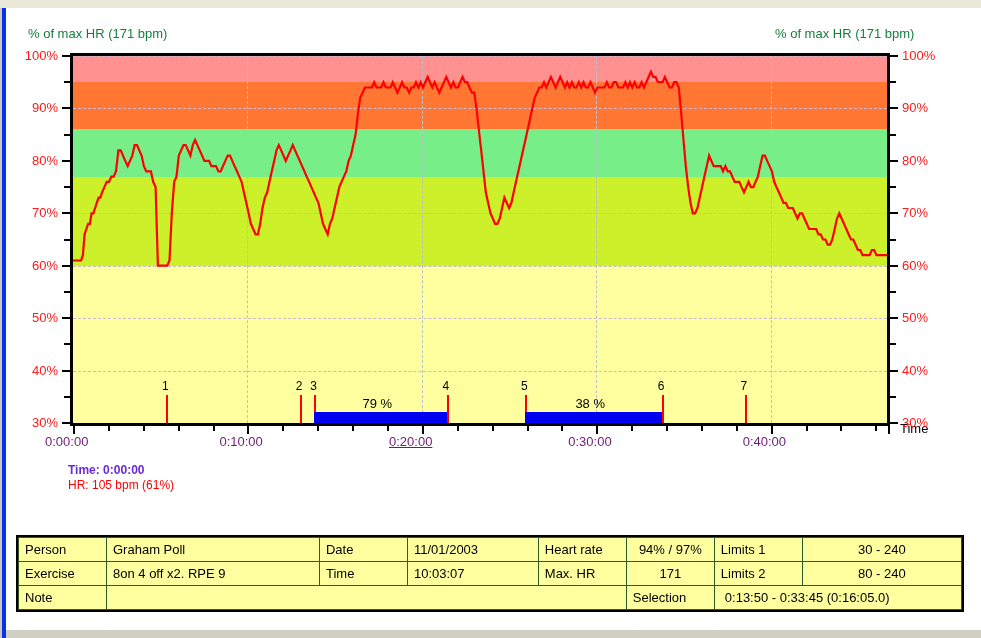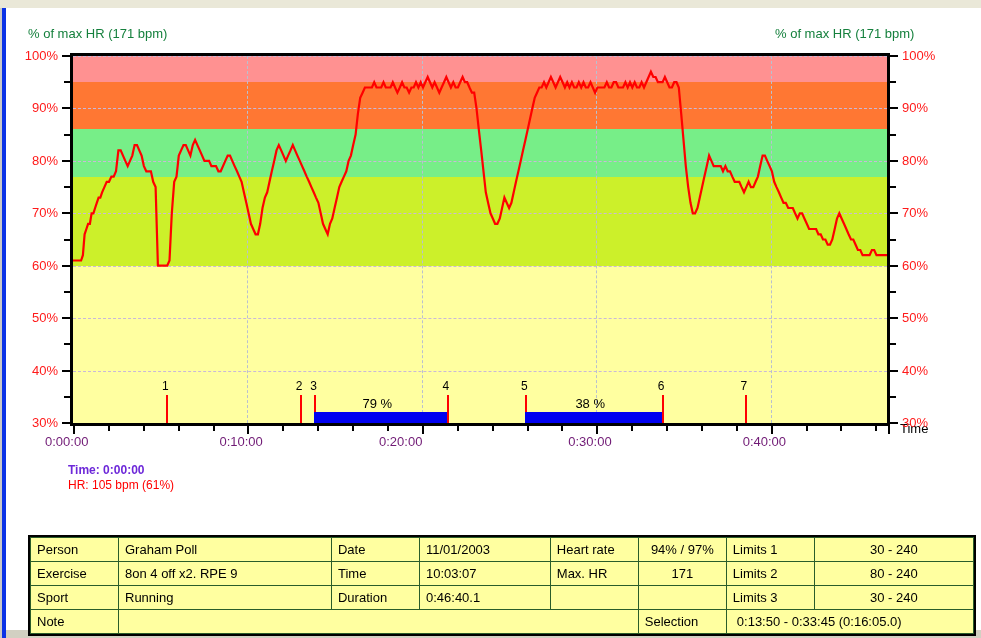--- a/index.html
+++ b/index.html
@@ -118,21 +118,21 @@
   
   #readout {
     position: absolute; left: 68px; top: 455px;
     font-size: 12px; line-height: 15px;
   }
   #readout .time { color: #6d28d9; font-weight: bold; }
   #readout .hr { color: #ff0000; }
 
   
   #info-table-wrap {
-    position: absolute; left: 28px; top: 535px;
+    position: absolute; left: 16px; top: 535px;
     width: 948px;
     border: 2px solid #000;
     background: #8b5cf6;
   }
   table.info {
     border-collapse: collapse;
     width: 100%;
     font-size: 13px;
   }
   table.info td {
@@ -272,21 +272,21 @@
       <div class="xtick-mark" style="left: 142.771px; top: 417px; height: 6px;"></div>
       <div class="xtick-mark" style="left: 177.657px; top: 417px; height: 6px;"></div>
       <div class="xtick-mark" style="left: 212.543px; top: 417px; height: 6px;"></div>
       <div class="xtick-mark" style="left: 247.429px; top: 417px; height: 9px;"></div>
       <div class="xtick-label" style="left: 219.429px; top: 426px;">0:10:00</div>
       <div class="xtick-mark" style="left: 282.314px; top: 417px; height: 6px;"></div>
       <div class="xtick-mark" style="left: 317.2px; top: 417px; height: 6px;"></div>
       <div class="xtick-mark" style="left: 352.086px; top: 417px; height: 6px;"></div>
       <div class="xtick-mark" style="left: 386.971px; top: 417px; height: 6px;"></div>
       <div class="xtick-mark" style="left: 421.857px; top: 417px; height: 9px;"></div>
-      <div class="xtick-label" style="left: 379px; top: 426px;">0:20:00</div>
+      <div class="xtick-label" style="left: 389px; top: 426px; text-decoration: underline;">0:20:00</div>
       <div class="xtick-mark" style="left: 456.743px; top: 417px; height: 6px;"></div>
       <div class="xtick-mark" style="left: 491.629px; top: 417px; height: 6px;"></div>
       <div class="xtick-mark" style="left: 526.514px; top: 417px; height: 6px;"></div>
       <div class="xtick-mark" style="left: 561.4px; top: 417px; height: 6px;"></div>
       <div class="xtick-mark" style="left: 596.286px; top: 417px; height: 9px;"></div>
       <div class="xtick-label" style="left: 568.286px; top: 426px;">0:30:00</div>
       <div class="xtick-mark" style="left: 631.171px; top: 417px; height: 6px;"></div>
       <div class="xtick-mark" style="left: 666.057px; top: 417px; height: 6px;"></div>
       <div class="xtick-mark" style="left: 700.943px; top: 417px; height: 6px;"></div>
       <div class="xtick-mark" style="left: 735.829px; top: 417px; height: 6px;"></div>
@@ -315,30 +315,20 @@
             <td class="lbl" style="width: 88px;">Exercise</td>
             <td class="val">8on 4 off x2. RPE 9</td>
             <td class="lbl" style="width: 88px;">Time</td>
             <td class="val">10:03:07</td>
             <td class="lbl" style="width: 88px;">Max. HR</td>
             <td class="val c">171</td>
             <td class="lbl" style="width: 88px;">Limits 2</td>
             <td class="val c">80 - 240</td>
           </tr>
           <tr>
-            <td class="lbl" style="width: 88px;">Sport</td>
-            <td class="val">Running</td>
-            <td class="lbl" style="width: 88px;">Duration</td>
-            <td class="val">0:46:40.1</td>
-            <td class="blank-lbl"></td>
-            <td class="val c"></td>
-            <td class="lbl" style="width: 88px;">Limits 3</td>
-            <td class="val c">30 - 240</td>
-          </tr>
-          <tr>
             <td class="lbl" style="width: 88px;">Note</td>
             <td class="val" colspan="4"></td>
             <td class="lbl" style="width: 88px;">Selection</td>
             <td class="val" colspan="3" style="text-align: left; padding-left: 10px;">0:13:50 - 0:33:45 (0:16:05.0)</td>
           </tr>
         </tbody>
     </table>
   </div>
 
 </div>

